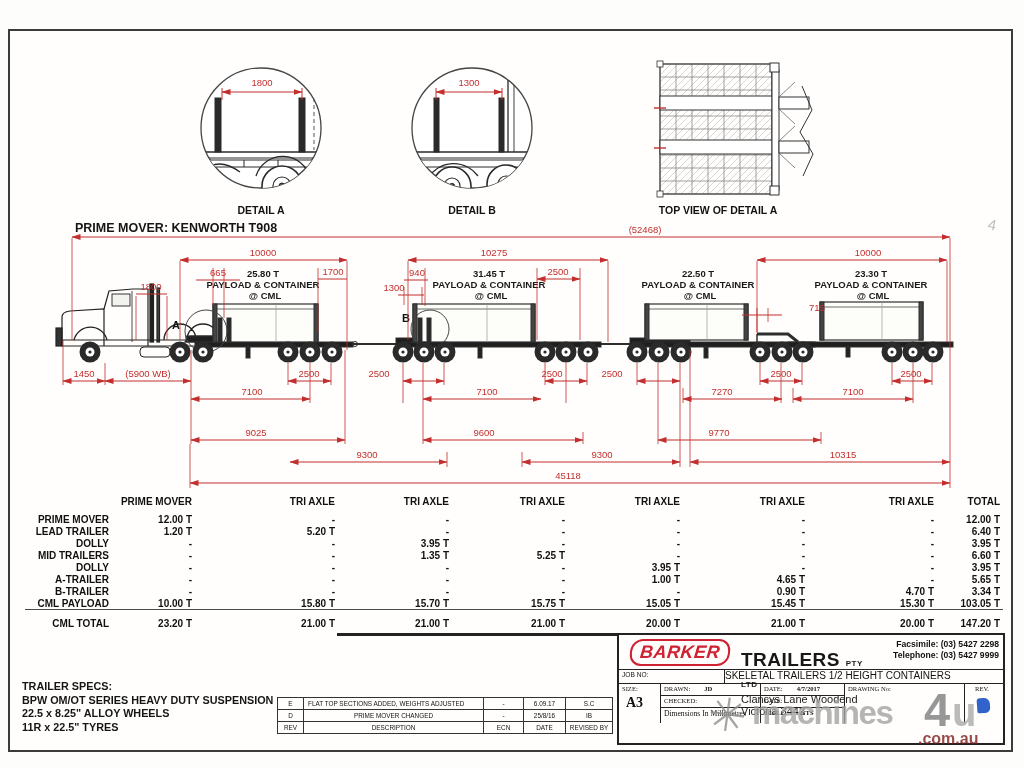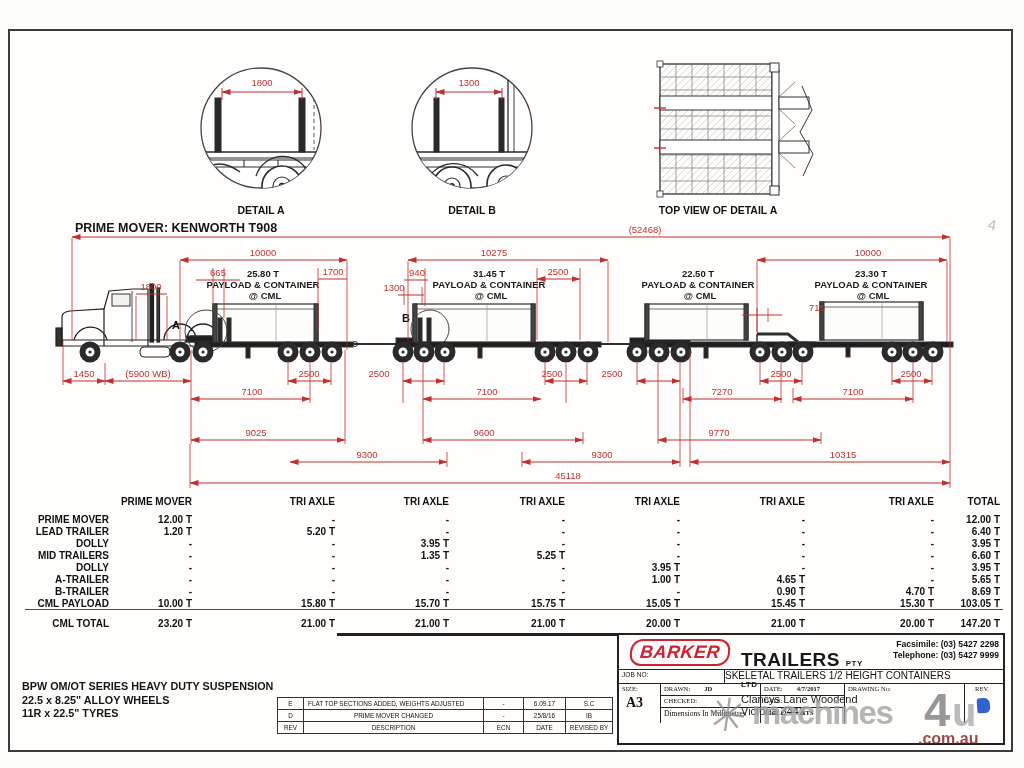--- a/index.html
+++ b/index.html
@@ -587,21 +587,21 @@
         </tr>
         <tr>
           <td>B-TRAILER</td>
           <td>-</td>
           <td>-</td>
           <td>-</td>
           <td>-</td>
           <td>-</td>
           <td>0.90 T</td>
           <td>4.70 T</td>
-          <td>8.69 T</td>
+          <td>3.34 T</td>
         </tr>
         <tr>
           <td>CML PAYLOAD</td>
           <td>10.00 T</td>
           <td>15.80 T</td>
           <td>15.70 T</td>
           <td>15.75 T</td>
           <td>15.05 T</td>
           <td>15.45 T</td>
           <td>15.30 T</td>
@@ -617,20 +617,21 @@
           <td>21.00 T</td>
           <td>20.00 T</td>
           <td>21.00 T</td>
           <td>20.00 T</td>
           <td>147.20 T</td>
         </tr>
       </tfoot>
   </table>
 
   <div id="specs">
+    <div>TRAILER SPECS:</div>
     <div>BPW OM/OT SERIES HEAVY DUTY SUSPENSION</div>
     <div>22.5 x 8.25" ALLOY WHEELS</div>
     <div>11R x 22.5" TYRES</div>
   </div>
 
   <table id="rtable">
     <colgroup>
       <col style="width:26px">
         <col style="width:180px">
         <col style="width:40px">

